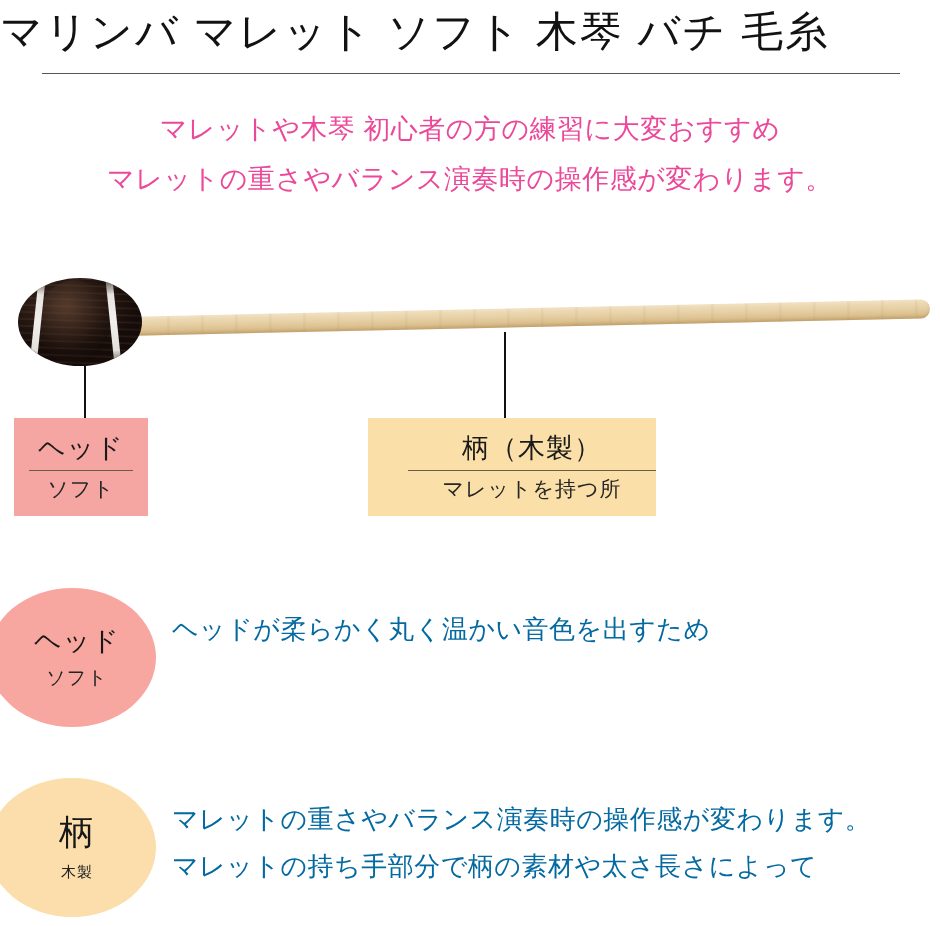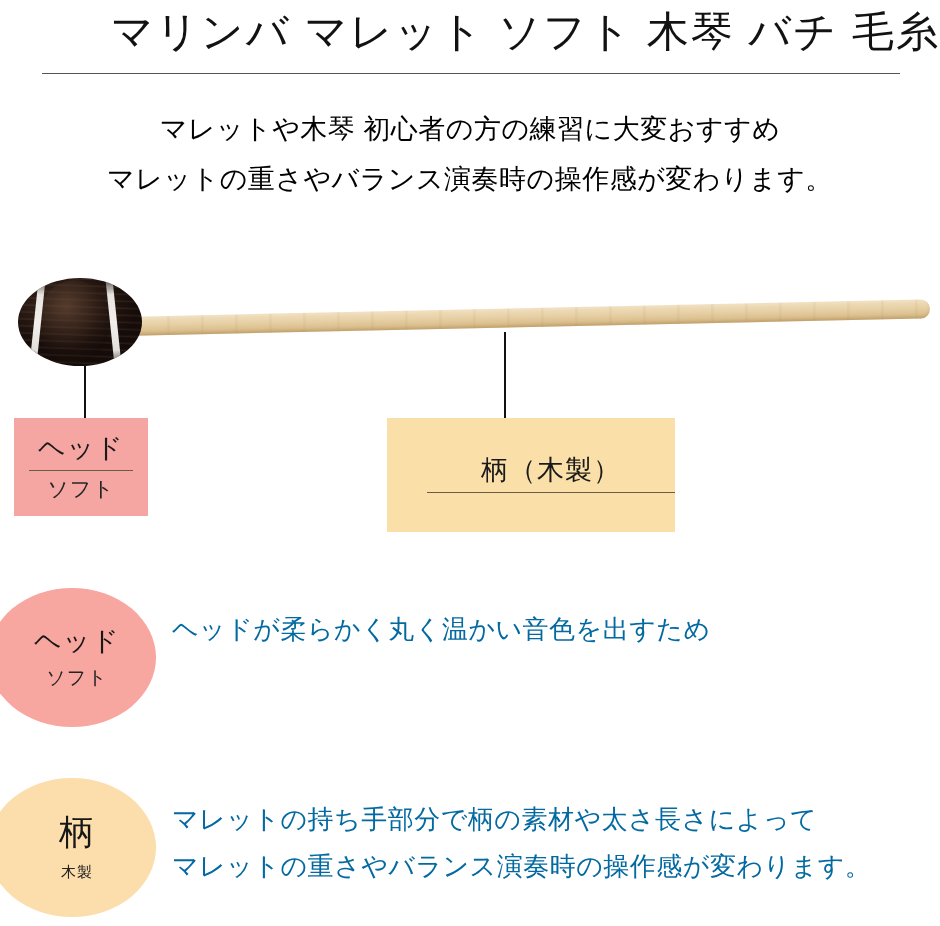--- a/index.html
+++ b/index.html
@@ -16,21 +16,21 @@
     color: #1a1a1a;
     -webkit-font-smoothing: antialiased;
   }
 
   
   #product-title {
     position: absolute;
     left: 0;
     top: 4px;
     width: 940px;
-    text-align: right;
+    text-align: left;
     font-size: 42px;
     line-height: 56px;
     letter-spacing: 2px;
     font-weight: 400;
     color: #121212;
     white-space: nowrap;
   }
   #title-divider {
     position: absolute;
     left: 42px;
@@ -45,21 +45,21 @@
     position: absolute;
     left: 0;
     top: 104px;
     width: 940px;
     text-align: center;
   }
   #subtitle-block .sub-line {
     font-size: 27px;
     line-height: 50px;
     letter-spacing: 0.5px;
-    color: #000000;
+    color: #ec4899;
     white-space: nowrap;
   }
 
   
   #mallet-illustration {
     position: absolute;
     left: 0;
     top: 262px;
     width: 940px;
     height: 150px;
@@ -156,24 +156,24 @@
     justify-content: center;
   }
   #callout-head-box {
     left: 14px;
     top: 418px;
     width: 134px;
     height: 98px;
     background: #f5a6a2;
   }
   #callout-handle-box {
-    left: 387px;
+    left: 368px;
     top: 418px;
     width: 288px;
-    height: 114px;
+    height: 98px;
     background: #fadfa9;
     padding-left: 40px;
   }
   .callout-primary {
     font-size: 27px;
     line-height: 34px;
     color: #1a1a1a;
     letter-spacing: 1px;
     white-space: nowrap;
   }
@@ -275,34 +275,35 @@
 
 <div class="callout-box" id="callout-head-box">
   <div class="callout-primary">ヘッド</div>
   <div class="callout-rule" id="callout-head-rule"></div>
   <div class="callout-secondary">ソフト</div>
 </div>
 
 <div class="callout-box" id="callout-handle-box">
   <div class="callout-primary">柄（木製）</div>
   <div class="callout-rule" id="callout-handle-rule"></div>
+  <div class="callout-secondary">マレットを持つ所</div>
 </div>
 
 <div class="feature-row" id="feature-head">
   <div class="feature-circle" id="feature-head-circle">
     <div class="feature-circle-primary">ヘッド</div>
     <div class="feature-circle-secondary">ソフト</div>
   </div>
   <div class="feature-text">
     <div class="desc-line">ヘッドが柔らかく丸く温かい音色を出すため</div>
   </div>
 </div>
 
 <div class="feature-row" id="feature-handle">
   <div class="feature-circle" id="feature-handle-circle">
     <div class="feature-circle-primary">柄</div>
     <div class="feature-circle-secondary">木製</div>
   </div>
   <div class="feature-text">
+    <div class="desc-line">マレットの重さやバランス演奏時の操作感が変わります。</div>
     <div class="desc-line">マレットの持ち手部分で柄の素材や太さ長さによって</div>
-    <div class="desc-line">マレットの重さやバランス演奏時の操作感が変わります。</div>
   </div>
 </div>
 
 </body></html>

